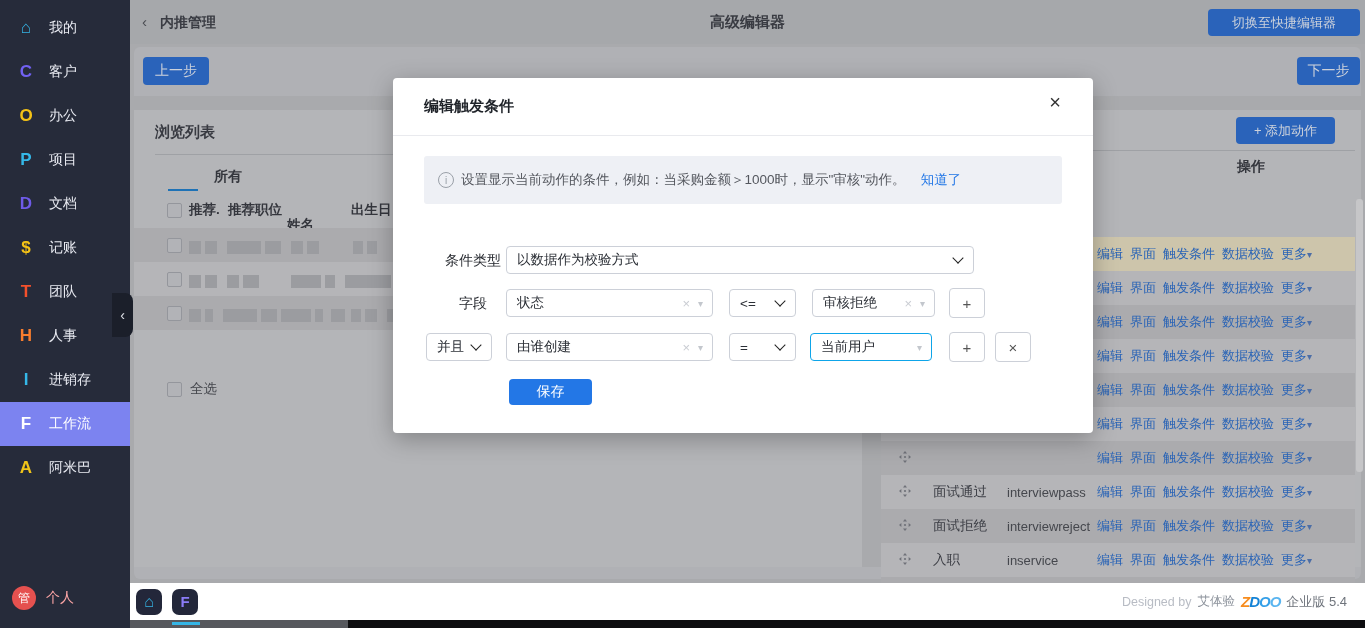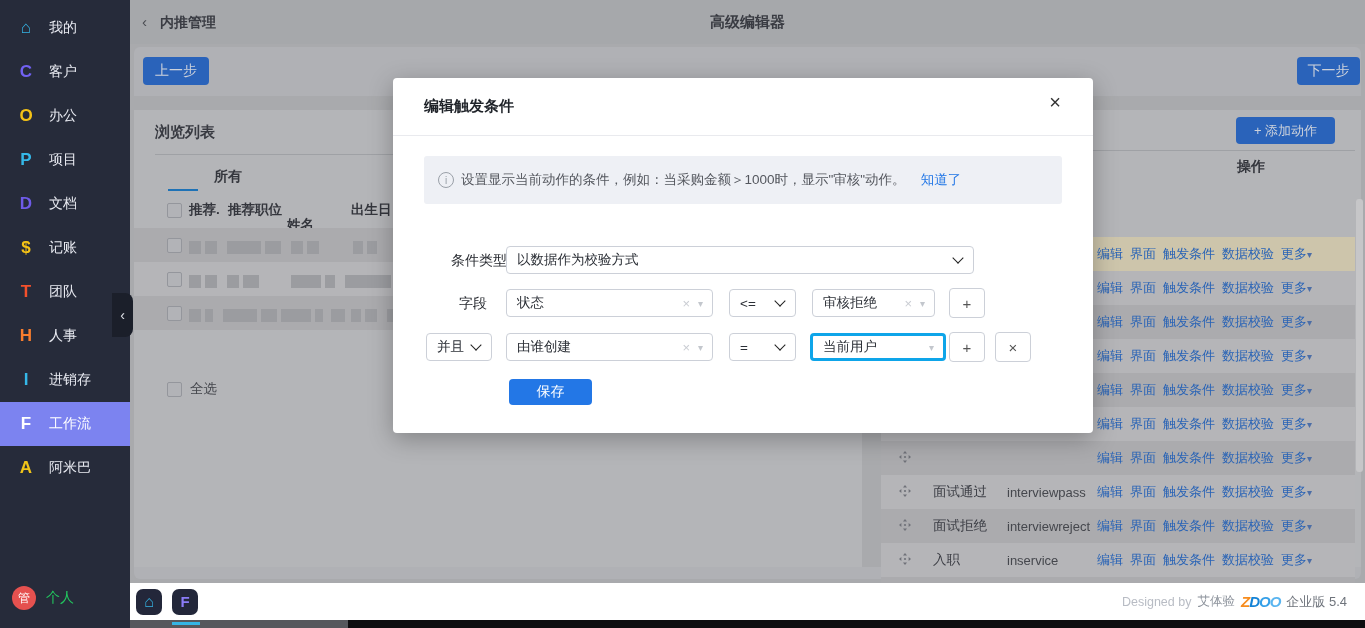--- a/index.html
+++ b/index.html
@@ -113,20 +113,21 @@
 </head>
 <body>
 
 <div class="stage">
 
   <div class="content">
     <div class="topbar">
       <span class="back">‹</span>
       <span class="back-title">内推管理</span>
       <div class="page-title">高级编辑器</div>
+      <div class="switch-btn">切换至快捷编辑器</div>
     </div>
 
     <div class="maincard">
       <div class="gutter-h"></div>
       <div class="btn-blue-dim prev-btn">上一步</div>
       <div class="btn-blue-dim next-btn">下一步</div>
 
       <div class="panel-left">
         <div class="pl-title">浏览列表</div>
         <div class="pl-divider"></div>
@@ -332,21 +333,21 @@
     <div class="m-title">编辑触发条件</div>
     <div class="m-close">×</div>
     <div class="m-divider"></div>
 
     <div class="m-info">
       <span class="i-icon">i</span>
       <span>设置显示当前动作的条件，例如：当采购金额＞1000时，显示"审核"动作。</span>
       <span class="m-link">知道了</span>
     </div>
 
-    <div class="m-label" style="left:8px;top:174px;padding-left:12px;">条件类型</div>
+    <div class="m-label" style="left:2px;top:174px;padding-left:12px;">条件类型</div>
     <div class="fld" style="left:113px;top:168px;width:468px;">
       <span class="grow">以数据作为校验方式</span>
       <span class="chev"></span>
     </div>
 
     <div class="m-label" style="left:0;top:217px;">字段</div>
     <div class="fld" style="left:113px;top:211px;width:207px;">
       <span class="grow">状态</span>
       <span class="x-ic">×</span>
       <span class="dd-ic">▾</span>
@@ -368,21 +369,21 @@
     </div>
     <div class="fld" style="left:113px;top:255px;width:207px;">
       <span class="grow">由谁创建</span>
       <span class="x-ic">×</span>
       <span class="dd-ic">▾</span>
     </div>
     <div class="fld" style="left:336px;top:255px;width:67px;">
       <span class="grow">=</span>
       <span class="chev"></span>
     </div>
-    <div class="fld" style="left:417px;top:255px;width:136px;border:3px solid #0ea5e9;">
+    <div class="fld" style="left:417px;top:255px;width:122px;border:1px solid #0ea5e9;">
       <span class="grow">当前用户</span>
       <span class="dd-ic">▾</span>
     </div>
     <div class="sq-btn" style="left:556px;top:254px;">+</div>
     <div class="sq-btn" style="left:602px;top:254px;">×</div>
 
     <div class="save-btn">保存</div>
   </div>
 
   <div class="sidebar">
@@ -429,21 +430,21 @@
           <span class="lb">工作流</span>
         </div>
         <div class="side-item">
           <span class="ic" style="color: rgb(240, 196, 25);">A</span>
           <span class="lb">阿米巴</span>
         </div>
       </div>
     <div class="side-spacer"></div>
     <div class="side-user">
       <span class="avatar">管</span>
-      <span class="lb" style="color:#22c55e;font-size:14px;">个人</span>
+      <span class="lb" style="color:#fca5a5;font-size:14px;">个人</span>
     </div>
   </div>
   <div class="collapse-handle">
     <span>‹</span>
   </div>
 
   <div class="bottombar">
     <div class="dock-ic" style="margin-left:6px;">
       <span style="color:#35b5e5;font-size:16px;font-weight:bold;">⌂</span>
     </div>

